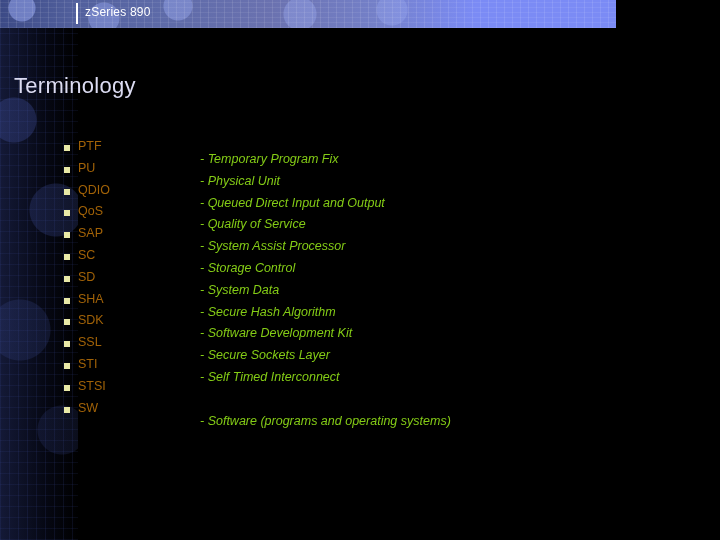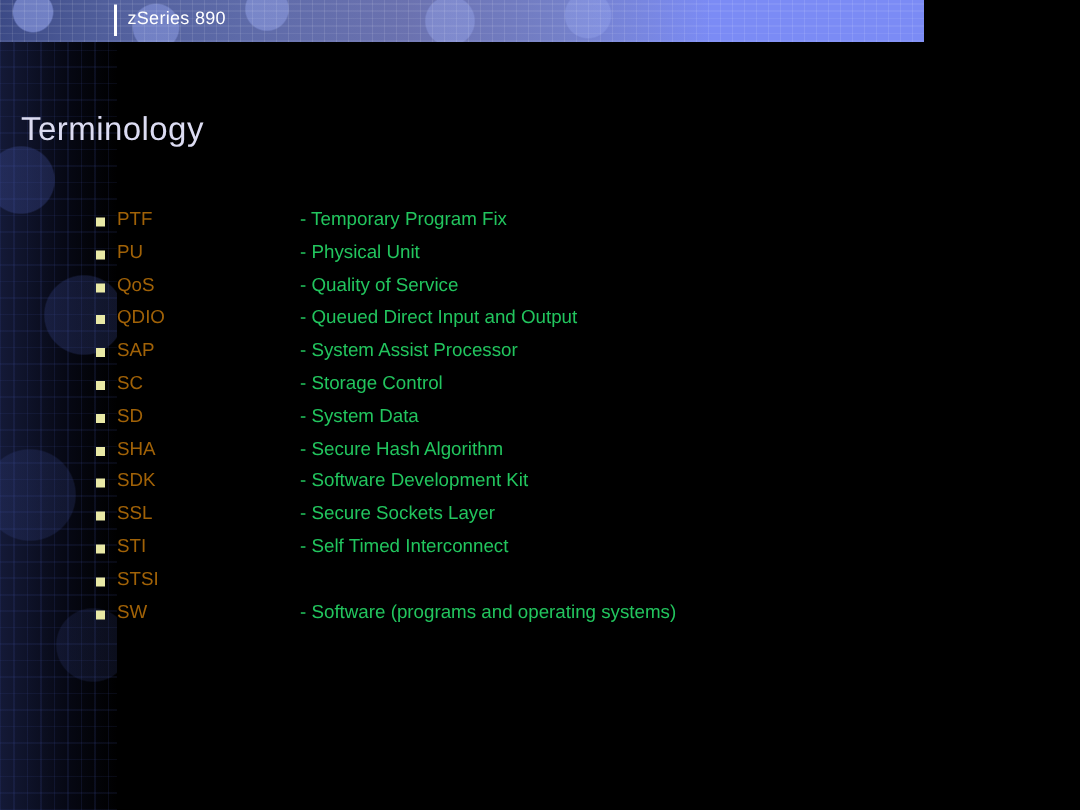--- a/index.html
+++ b/index.html
@@ -112,24 +112,25 @@
   }
   .term-abbr {
     position: absolute;
     left: 78px; top: 0;
     font-size: 12.5px;
     color: #a16207;
     white-space: nowrap;
   }
   .term-desc {
     position: absolute;
-    left: 200px; top: 0;
+    left: 200px; top: 13px;
     font-size: 12.5px;
-    color: #22c55e;
-    white-space: nowrap;
+    color: #84cc16;
+    white-space: nowrap;
+    font-style: italic;
   }
 
   
   .footer-band {
     position: absolute;
     left: 0; top: 508px;
     width: 720px; height: 32px;
     background:
       repeating-linear-gradient(90deg, rgba(255,255,255,0.09) 0 1px, rgba(0,0,0,0) 1px 8px),
       repeating-linear-gradient(0deg, rgba(255,255,255,0.06) 0 1px, rgba(0,0,0,0) 1px 5px),
@@ -215,30 +216,30 @@
         <span class="term-abbr">PTF</span>
         <span class="term-desc">- Temporary Program Fix</span>
       </div>
       <div class="term-row">
         <span class="term-bullet"></span>
         <span class="term-abbr">PU</span>
         <span class="term-desc">- Physical Unit</span>
       </div>
       <div class="term-row">
         <span class="term-bullet"></span>
+        <span class="term-abbr">QDIO</span>
+        <span class="term-desc">- Queued Direct Input and Output</span>
+      </div>
+      <div class="term-row">
+        <span class="term-bullet"></span>
         <span class="term-abbr">QoS</span>
         <span class="term-desc">- Quality of Service</span>
       </div>
       <div class="term-row">
         <span class="term-bullet"></span>
-        <span class="term-abbr">QDIO</span>
-        <span class="term-desc">- Queued Direct Input and Output</span>
-      </div>
-      <div class="term-row">
-        <span class="term-bullet"></span>
         <span class="term-abbr">SAP</span>
         <span class="term-desc">- System Assist Processor</span>
       </div>
       <div class="term-row">
         <span class="term-bullet"></span>
         <span class="term-abbr">SC</span>
         <span class="term-desc">- Storage Control</span>
       </div>
       <div class="term-row">
         <span class="term-bullet"></span>

